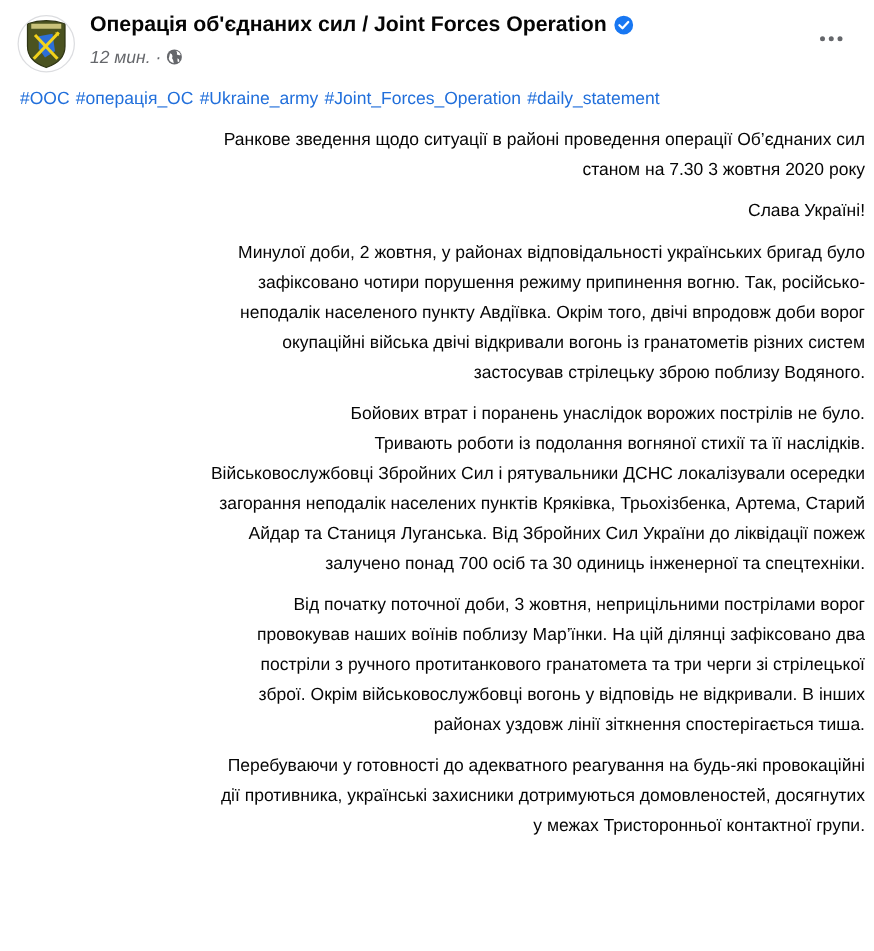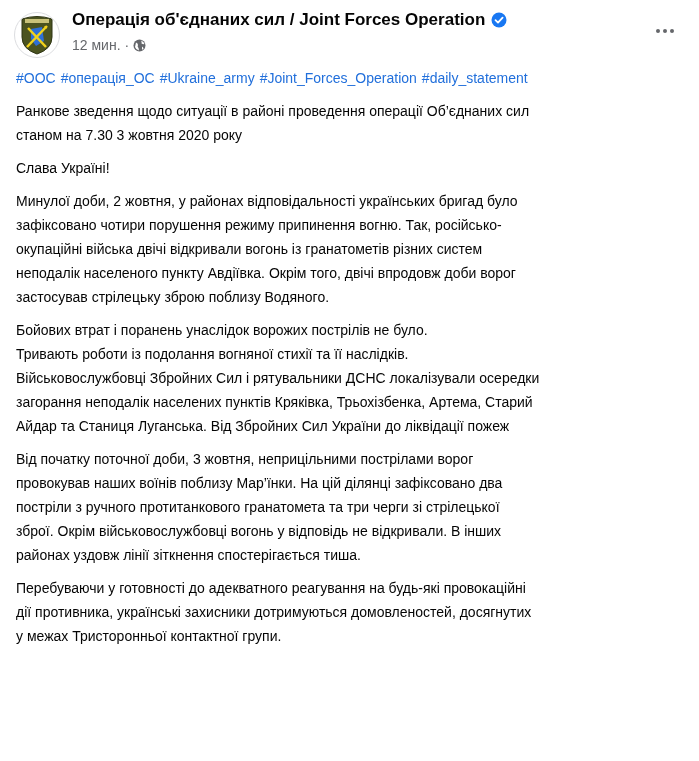--- a/index.html
+++ b/index.html
@@ -13,35 +13,35 @@
     display: flex; align-items: center; justify-content: center;
   }
   .author-name {
     position: absolute; left: 72px; top: 10px;
     font-size: 17px; font-weight: bold; color: #050505; white-space: nowrap;
     display: flex; align-items: center;
   }
   .verified { margin-left: 6px; width: 16px; height: 16px; display: inline-flex; }
   .meta {
     position: absolute; left: 72px; top: 37px; font-size: 14px; color: #65676b;
-    display: flex; align-items: center; white-space: nowrap;
+    display: flex; align-items: center; white-space: nowrap; font-style: italic;
   }
   .meta .dot { margin: 0 4px; }
   .globe { width: 13px; height: 13px; display: inline-flex; }
   .more-btn {
     position: absolute; left: 648px; top: 16px; width: 34px; height: 30px;
     display: flex; align-items: center; justify-content: center; border-radius: 50%;
   }
   .more-btn span { display: inline-block; width: 4px; height: 4px; border-radius: 50%; background: #65676b; margin: 0 1.5px; }
 
   .post-body { position: absolute; left: 16px; top: 66px; width: 676px; font-size: 14px; line-height: 24px; }
   .post-body p { margin-bottom: 9px; white-space: nowrap; }
   .hashtags { color: #216fdb; }
   .hashtags a { color: #216fdb; text-decoration: none; margin-right: 5px; }
-  .line { display: block; }
+  .line { display: block; text-align: right; }
 </style>
 </head>
 <body>
 
 <div class="post-header">
   <div class="avatar">
     <svg width="34" height="40" viewBox="0 0 34 40">
       <path d="M2 4 Q17 -1 32 4 L32 22 Q32 34 17 39 Q2 34 2 22 Z" fill="#4b5320" stroke="#2f3514" stroke-width="1"></path>
       <rect x="5" y="4" width="24" height="4" fill="#c9c27a"></rect>
       <path d="M11 14 L22 12 L24 26 L16 31 L11 24 Z" fill="#2d6fd6"></path>
@@ -89,31 +89,32 @@
   </p>
 
   <p>
     <span class="line">Слава Україні!</span>
   </p>
 
 
   <p>
     <span class="line">Минулої доби, 2 жовтня, у районах відповідальності українських бригад було</span>
     <span class="line">зафіксовано чотири порушення режиму припинення вогню. Так, російсько-</span>
+    <span class="line">неподалік населеного пункту Авдіївка. Окрім того, двічі впродовж доби ворог</span>
     <span class="line">окупаційні війська двічі відкривали вогонь із гранатометів різних систем</span>
-    <span class="line">неподалік населеного пункту Авдіївка. Окрім того, двічі впродовж доби ворог</span>
     <span class="line">застосував стрілецьку зброю поблизу Водяного.</span>
   </p>
 
   <p>
     <span class="line">Бойових втрат і поранень унаслідок ворожих пострілів не було.</span>
     <span class="line">Тривають роботи із подолання вогняної стихії та її наслідків.</span>
     <span class="line">Військовослужбовці Збройних Сил і рятувальники ДСНС локалізували осередки</span>
     <span class="line">загорання неподалік населених пунктів Кряківка, Трьохізбенка, Артема, Старий</span>
     <span class="line">Айдар та Станиця Луганська. Від Збройних Сил України до ліквідації пожеж</span>
+    <span class="line">залучено понад 700 осіб та 30 одиниць інженерної та спецтехніки.</span>
   </p>
 
   <p>
     <span class="line">Від початку поточної доби, 3 жовтня, неприцільними пострілами ворог</span>
     <span class="line">провокував наших воїнів поблизу Мар’їнки. На цій ділянці зафіксовано два</span>
     <span class="line">постріли з ручного протитанкового гранатомета та три черги зі стрілецької</span>
     <span class="line">зброї. Окрім військовослужбовці вогонь у відповідь не відкривали. В інших</span>
     <span class="line">районах уздовж лінії зіткнення спостерігається тиша.</span>
   </p>
 

